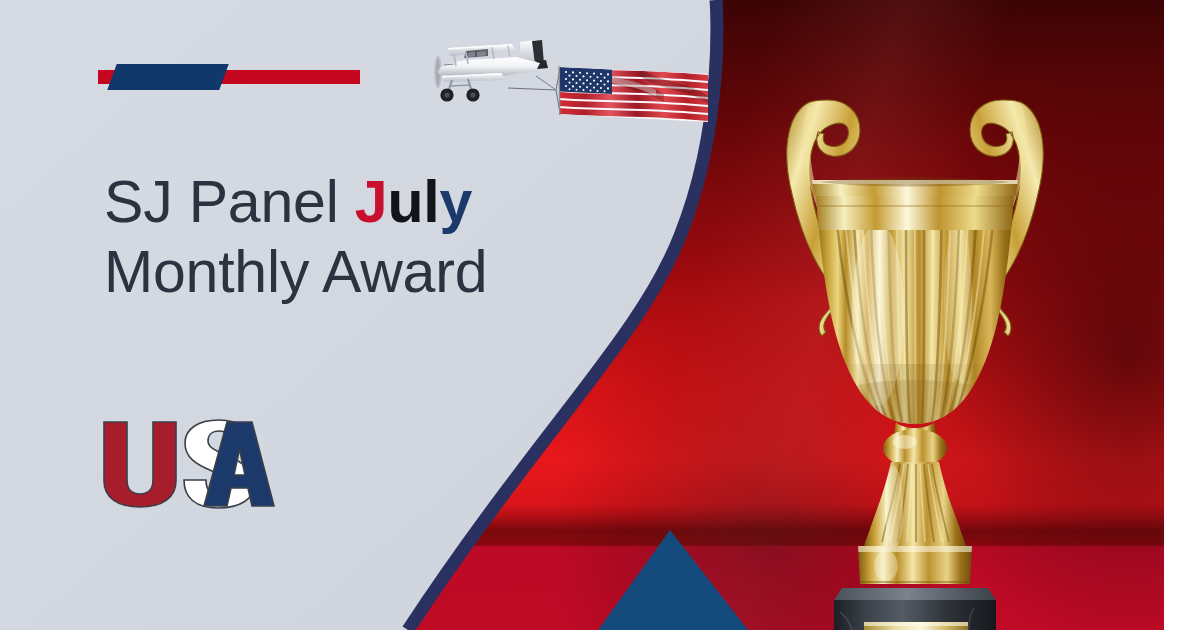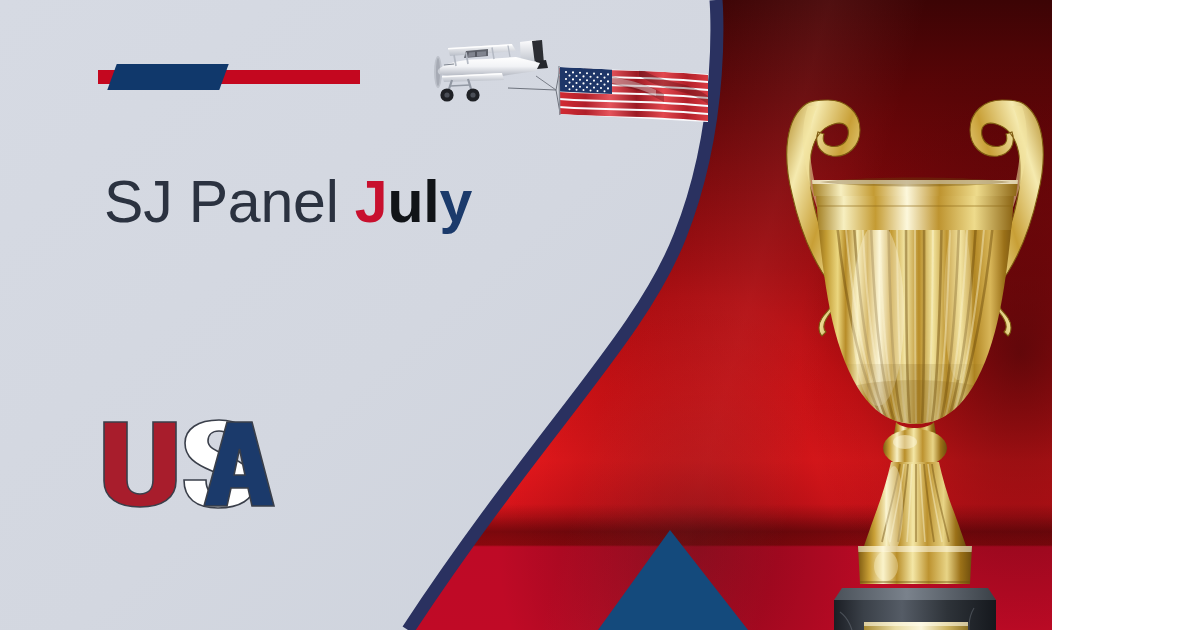--- a/index.html
+++ b/index.html
@@ -1,21 +1,21 @@
 <!DOCTYPE html>
 <html><head>
 <meta charset="utf-8">
 <title>SJ Panel July Monthly Award Ceremony</title>
 <style>
   html,body{margin:0;padding:0;background:#ffffff;}
   body{font-family:"Liberation Sans","DejaVu Sans",sans-serif;}
 
   #banner{
     position:relative;
-    width:1052px;height:630px;
+    width:1164px;height:630px;
     overflow:hidden;
     background:#fca5a5;
   }
 
   
   .red-stage{
     position:absolute;inset:0;
     background:
       
       linear-gradient(to bottom, rgba(190,10,38,0) 86.5%, #BE0A26 86.8%, #C00A26 100%),
@@ -275,20 +275,21 @@
 
         <path d="M16,44 C13,45.6 13,49 16,50.6 Z" fill="#C9CDD5"></path>
 
         <path d="M20,41 L30,40" stroke="#7E848F" stroke-width="1.2"></path>
       </g>
     </svg>
   </div>
 
   <div class="headline">
     <span class="ln"><span>SJ Panel </span><span class="hl-j">J</span><span class="hl-ul">ul</span><span class="hl-y">y</span></span>
+    <span class="ln">Monthly Award</span>
   </div>
 
   <div class="usa">
     <svg width="180" height="92" viewBox="0 0 180 92">
       <g stroke="#3A3F4A" stroke-width="1.6">
 
         <path d="M4,4 L27,4 L27,62 C27,72 33,76 40,76 C47,76 53,72 53,62 L53,4 L76,4 L76,63
                  C76,80 62,89 40,89 C18,89 4,80 4,63 Z" fill="#A81D2C"></path>
 
         <path d="M84,62 L106,62 C106,72 111,78 119,78 C126,78 130,74 130,68 C130,61 124,58 112,53

